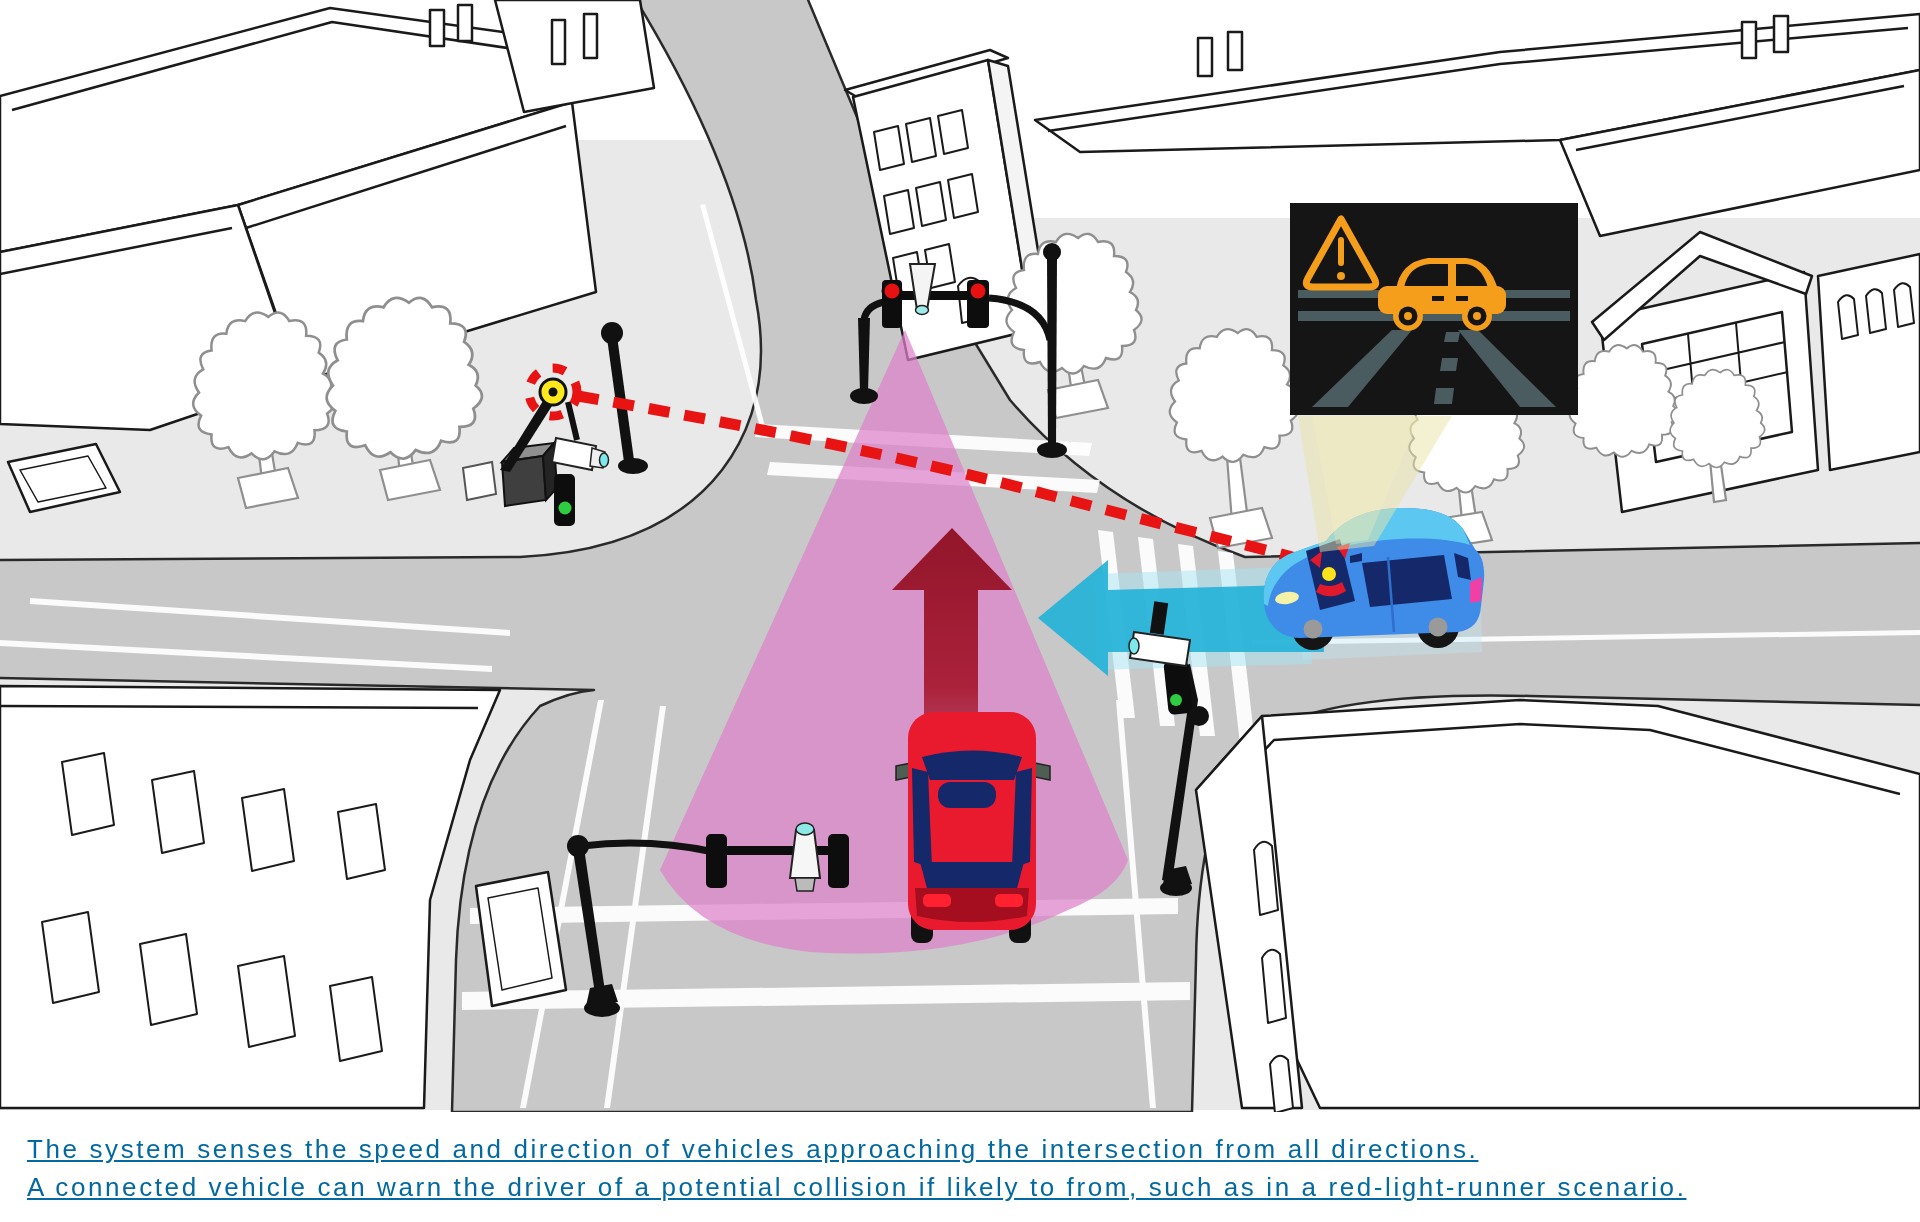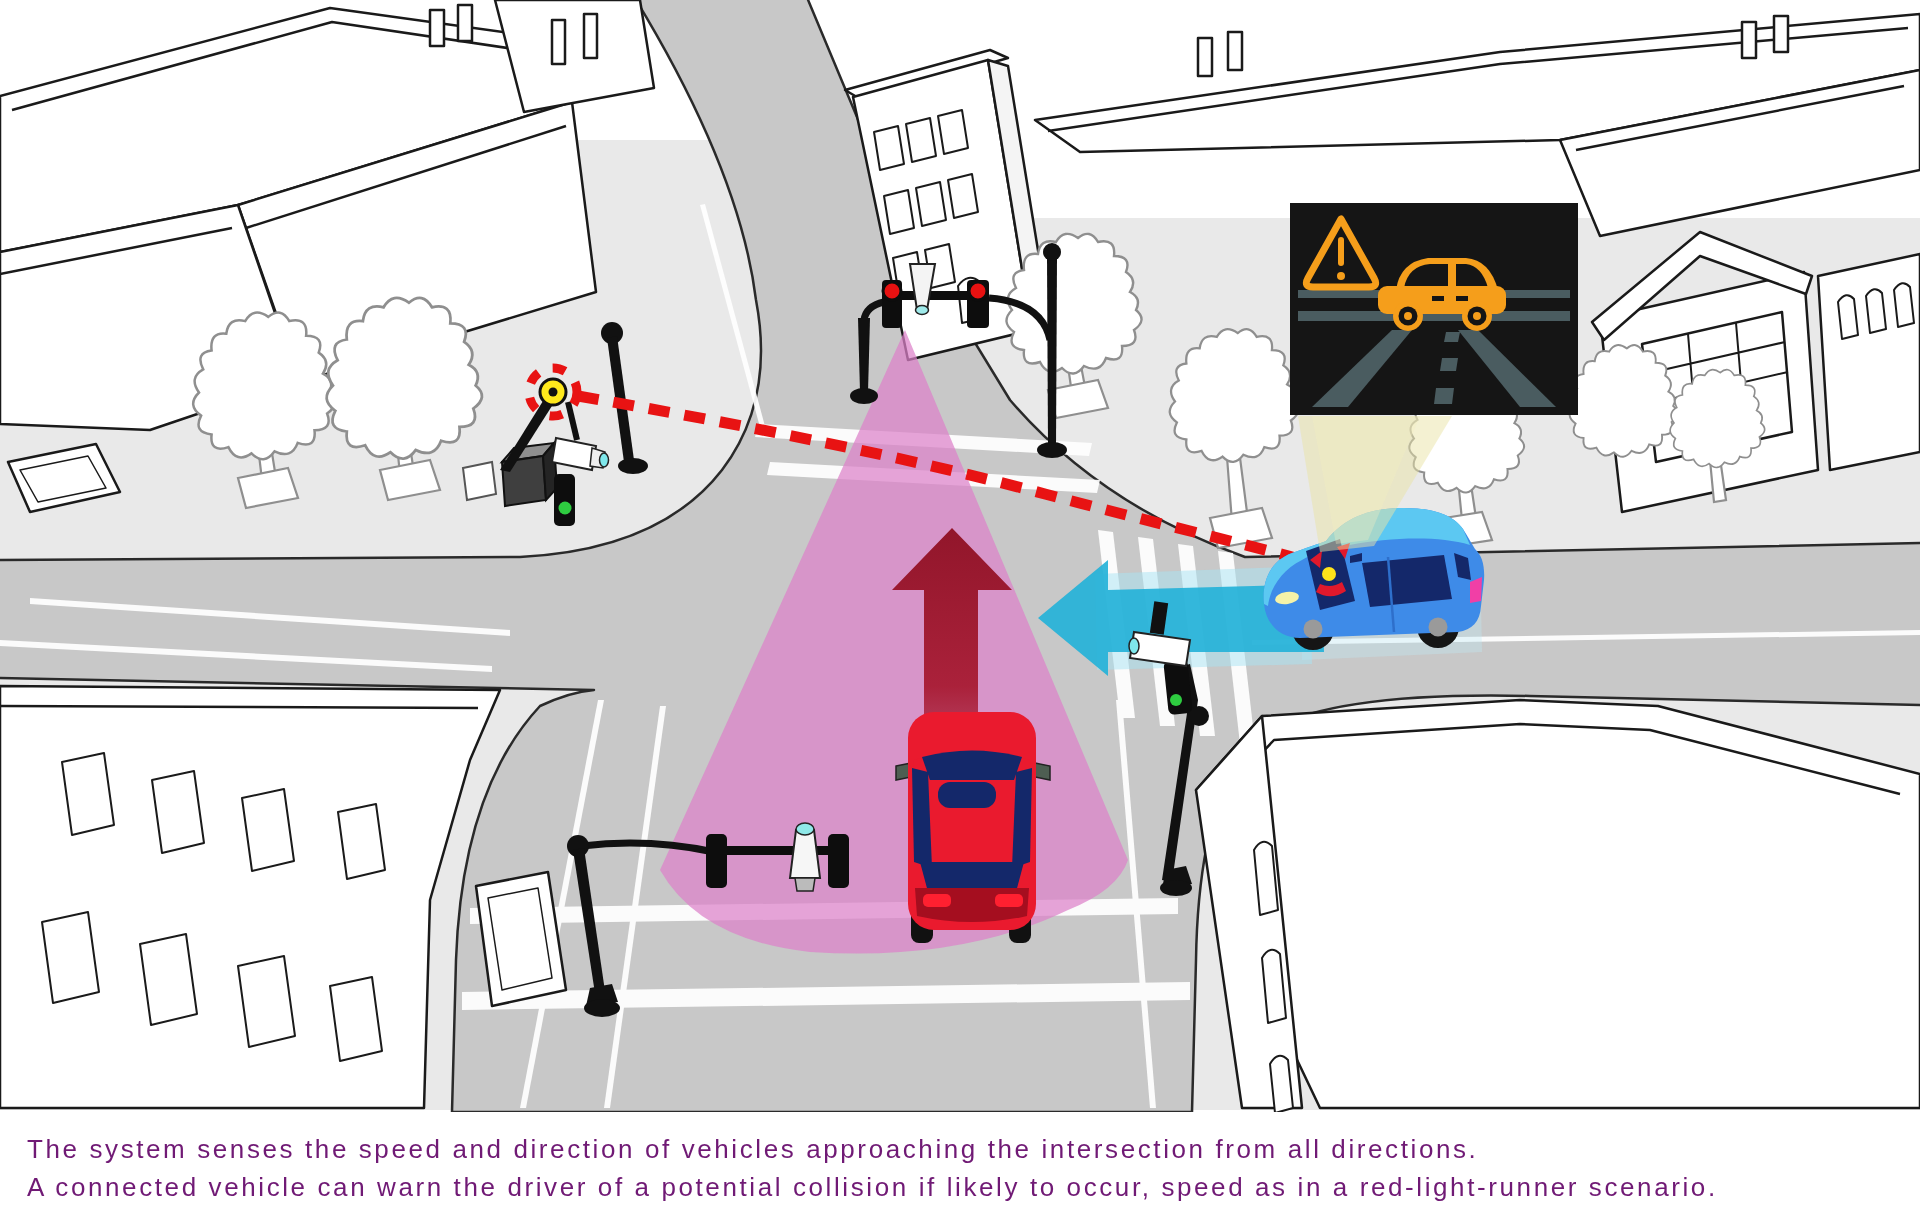--- a/index.html
+++ b/index.html
@@ -1,20 +1,20 @@
 <!DOCTYPE html>
 <html><head>
 <meta charset="utf-8">
 <style>
   html,body{margin:0;padding:0;background:#fff;}
   .stage{position:relative;width:1920px;height:1222px;background:#fff;overflow:hidden;
          font-family:"Liberation Sans",sans-serif;}
   .stage svg{position:absolute;left:0;top:0;}
-  .caption{position:absolute;left:27px;top:1130px;width:1880px;color:#701a75;
-           font-size:26px;letter-spacing:2.6px;line-height:38px;font-weight:400;}
+  .caption{position:absolute;left:27px;top:1130px;width:1880px;color:#0369a1;
+           font-size:26px;letter-spacing:2.6px;line-height:38px;font-weight:400;text-decoration:underline;}
   .caption div{white-space:nowrap;}
 </style>
 </head>
 <body>
 
 <div class="stage">
 <svg width="1920" height="1222" viewBox="0 0 1920 1222">
   <defs>
     <linearGradient id="gA" x1="0" y1="528" x2="0" y2="880" gradientUnits="userSpaceOnUse">
       <stop offset="0" stop-color="#8E0F22"></stop>
@@ -313,15 +313,15 @@
           <circle cx="1477" cy="316" r="9.5" fill="#151515"></circle>
           <circle cx="1477" cy="316" r="4" fill="#F59E1B"></circle>
     </g>
   </g>
 
   <rect x="0" y="1112" width="1920" height="110" fill="#FFFFFF"></rect>
 </svg>
 
 <div class="caption">
   <div>The system senses the speed and direction of vehicles approaching the intersection from all directions.</div>
-  <div>A connected vehicle can warn the driver of a potential collision if likely to occur, speed as in a red-light-runner scenario.</div>
+  <div>A connected vehicle can warn the driver of a potential collision if likely to from, such as in a red-light-runner scenario.</div>
 </div>
 </div>
 
 </body></html>

